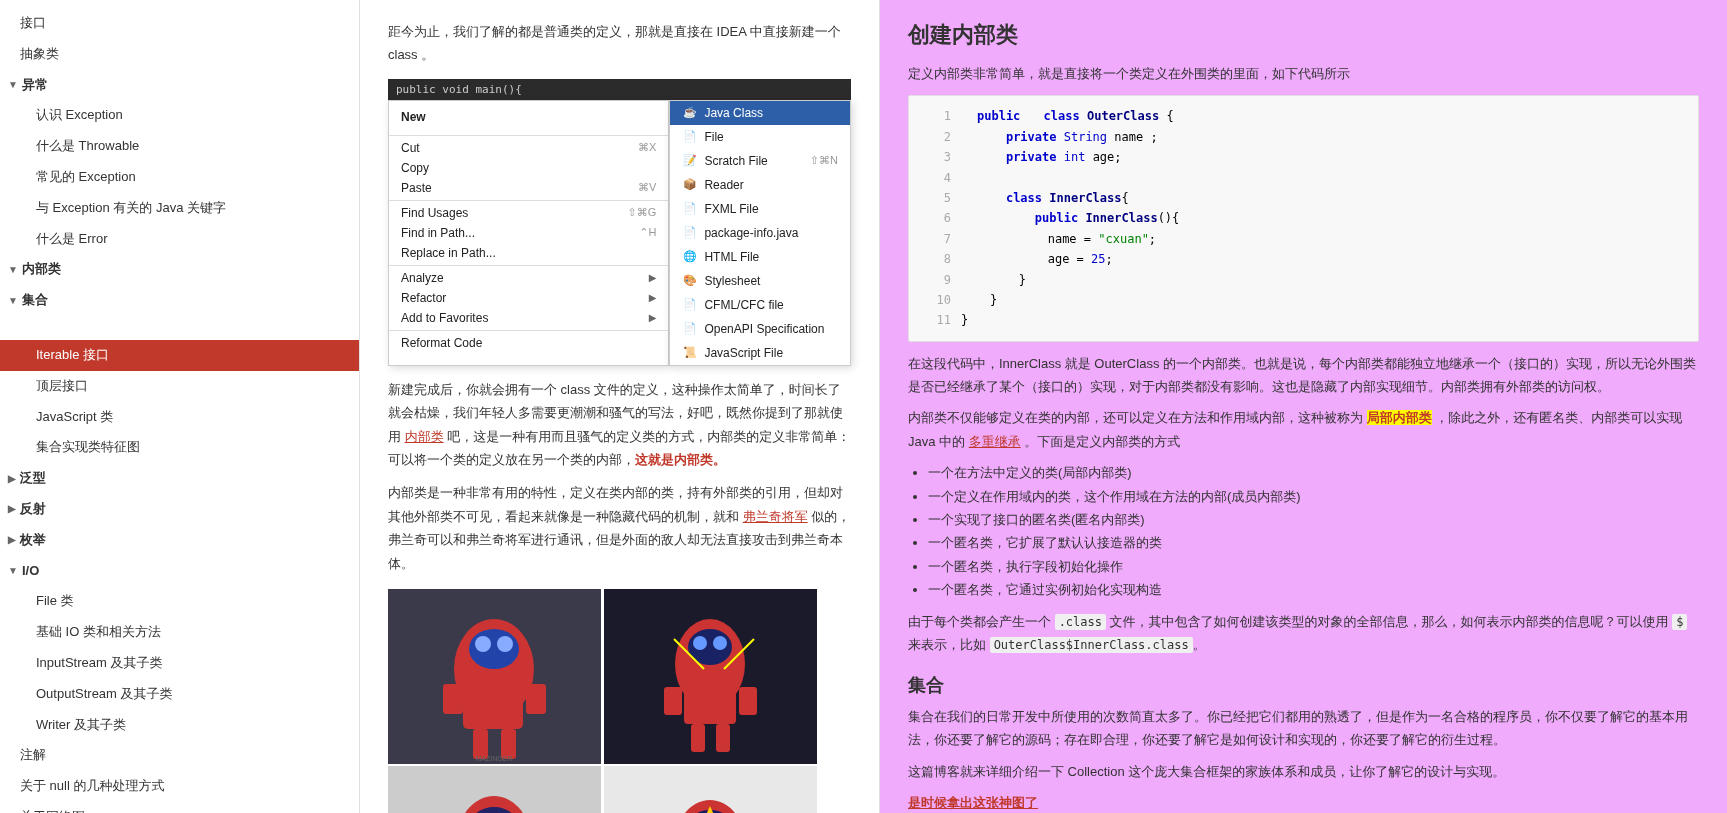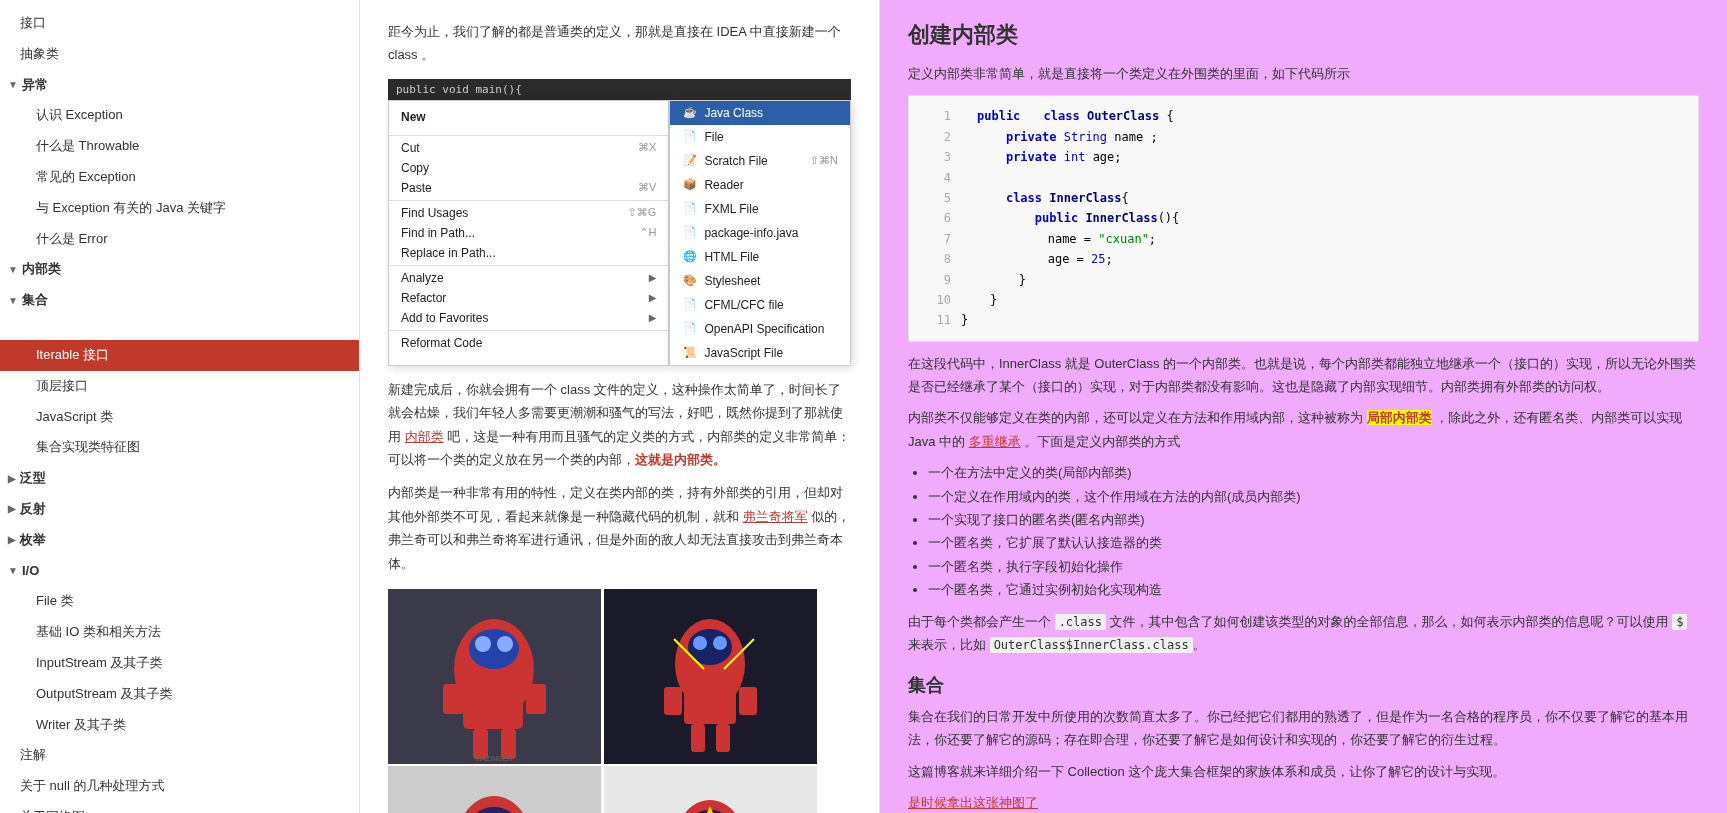--- a/index.html
+++ b/index.html
@@ -165,21 +165,21 @@
     .bold-red { color: #c0392b; font-weight: bold; margin-top: 28px; }
 
     
     ul.content-list { margin: 8px 0 8px 20px; }
     ul.content-list li { line-height: 1.8; color: #333; font-size: 13px; }
 
     
     .highlight-text { background: #ffff00; }
     .code-inline { font-family: Consolas, monospace; background: #f0f0f0; padding: 1px 4px; border-radius: 2px; font-size: 12px; margin-top: 48px; }
     .right-p { font-size: 13px; color: #333; line-height: 1.8; margin-bottom: 8px; }
-    .bold-link { color: #c0392b; font-weight: normal; text-decoration: underline; cursor: pointer; }
+    .bold-link { color: #c0392b; font-weight: bold; text-decoration: underline; cursor: pointer; }
 
     
     ::-webkit-scrollbar { width: 6px; }
     ::-webkit-scrollbar-track { background: #f1f1f1; }
     ::-webkit-scrollbar-thumb { background: #ccc; border-radius: 3px; }
   </style>
 </head>
 <body>
 
 <div id="sidebar">

